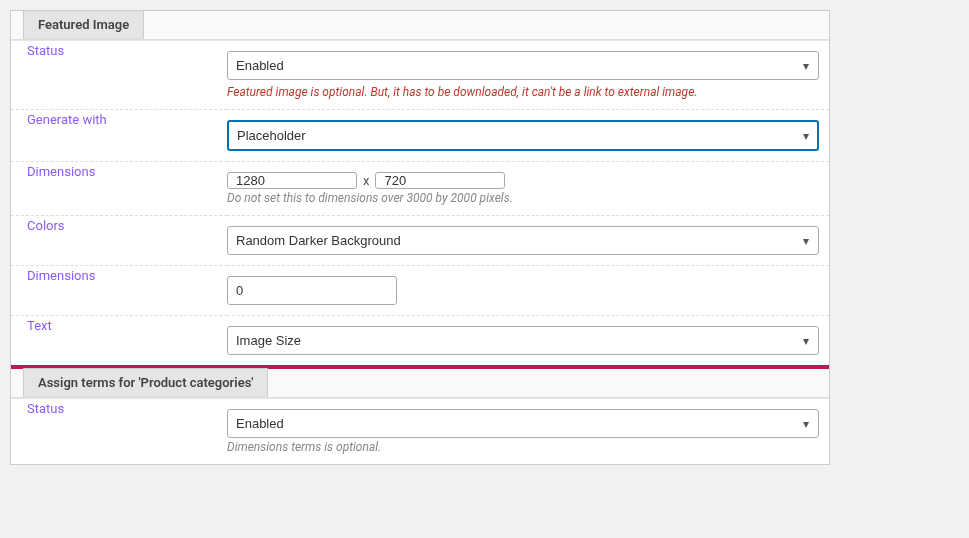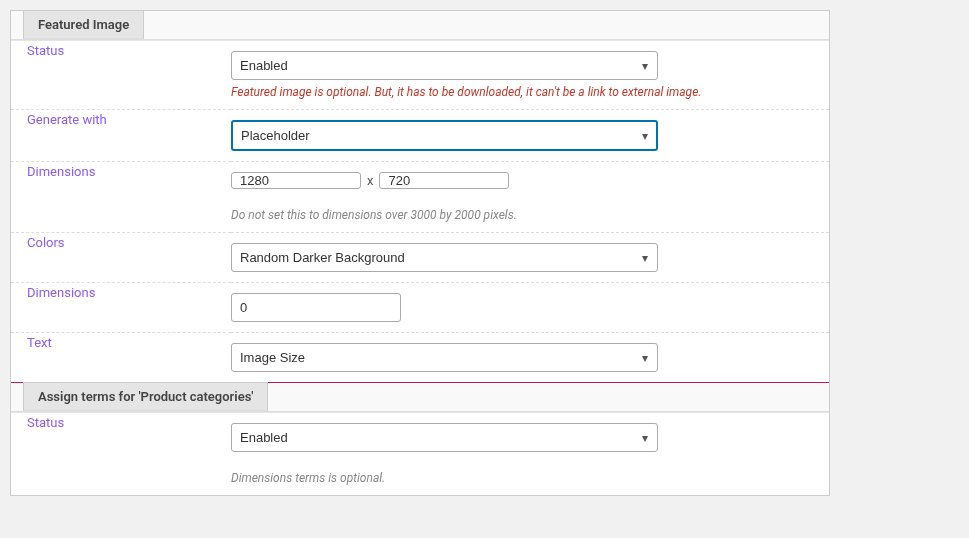--- a/index.html
+++ b/index.html
@@ -74,42 +74,42 @@
       color: #c0392b;
       font-size: 12px;
       margin-top: 5px;
       display: block;
     }
 
     .settings-value .hint-gray {
       font-style: italic;
       color: #888;
       font-size: 12px;
-      margin-top: 19px;
+      margin-top: 2px;
       display: block;
     }
 
     select {
       appearance: none;
       -webkit-appearance: none;
       background: #fff;
       border: 1px solid #aaa;
       border-radius: 3px;
       padding: 6px 30px 6px 8px;
       font-size: 13px;
       color: #333;
       width: 100%;
       cursor: pointer;
       background-image: none;
       position: relative;
     }
 
     .select-wrapper {
       position: relative;
-      width: 427px;
+      width: 592px;
     }
 
     .select-wrapper.active-blue select {
       border-color: #0073aa;
       border-width: 2px;
     }
 
     .select-wrapper::after {
       content: "▾";
       position: absolute;
@@ -144,21 +144,21 @@
     .text-input {
       width: 170px;
       padding: 6px 8px;
       border: 1px solid #aaa;
       border-radius: 3px;
       font-size: 13px;
       color: #333;
     }
 
     .section-block {
-      border-top: 1px solid #be185d;
+      border-top: 4px solid #be185d;
     }
 
     .section-block-first {
       border-top: none;
     }
   </style>
 </head>
 <body>
 
 <div class="settings-panel">

